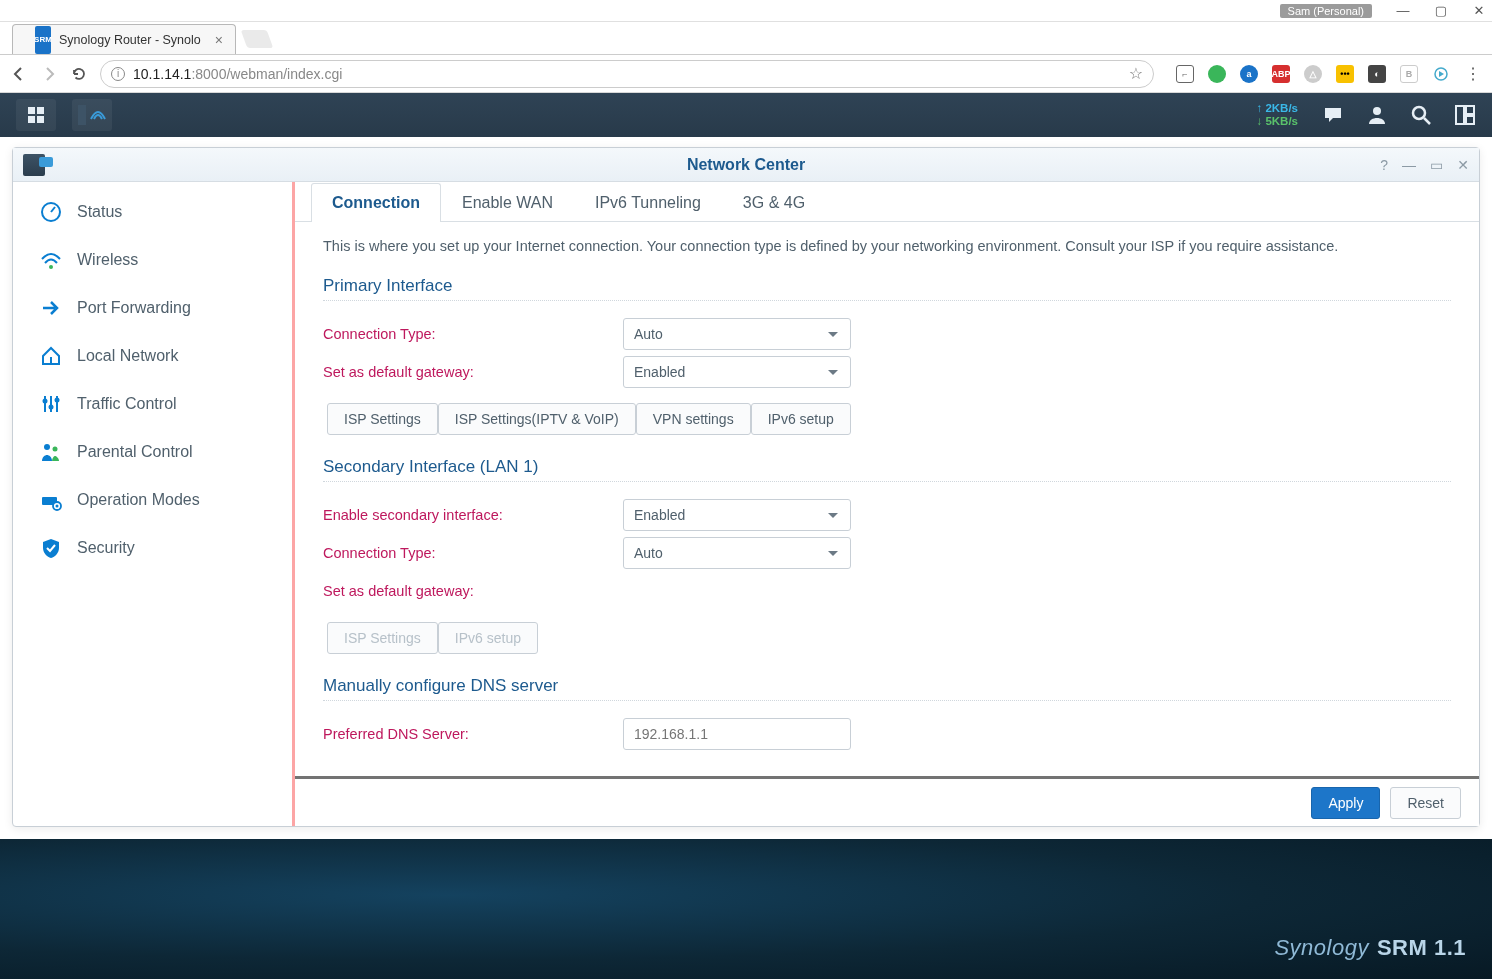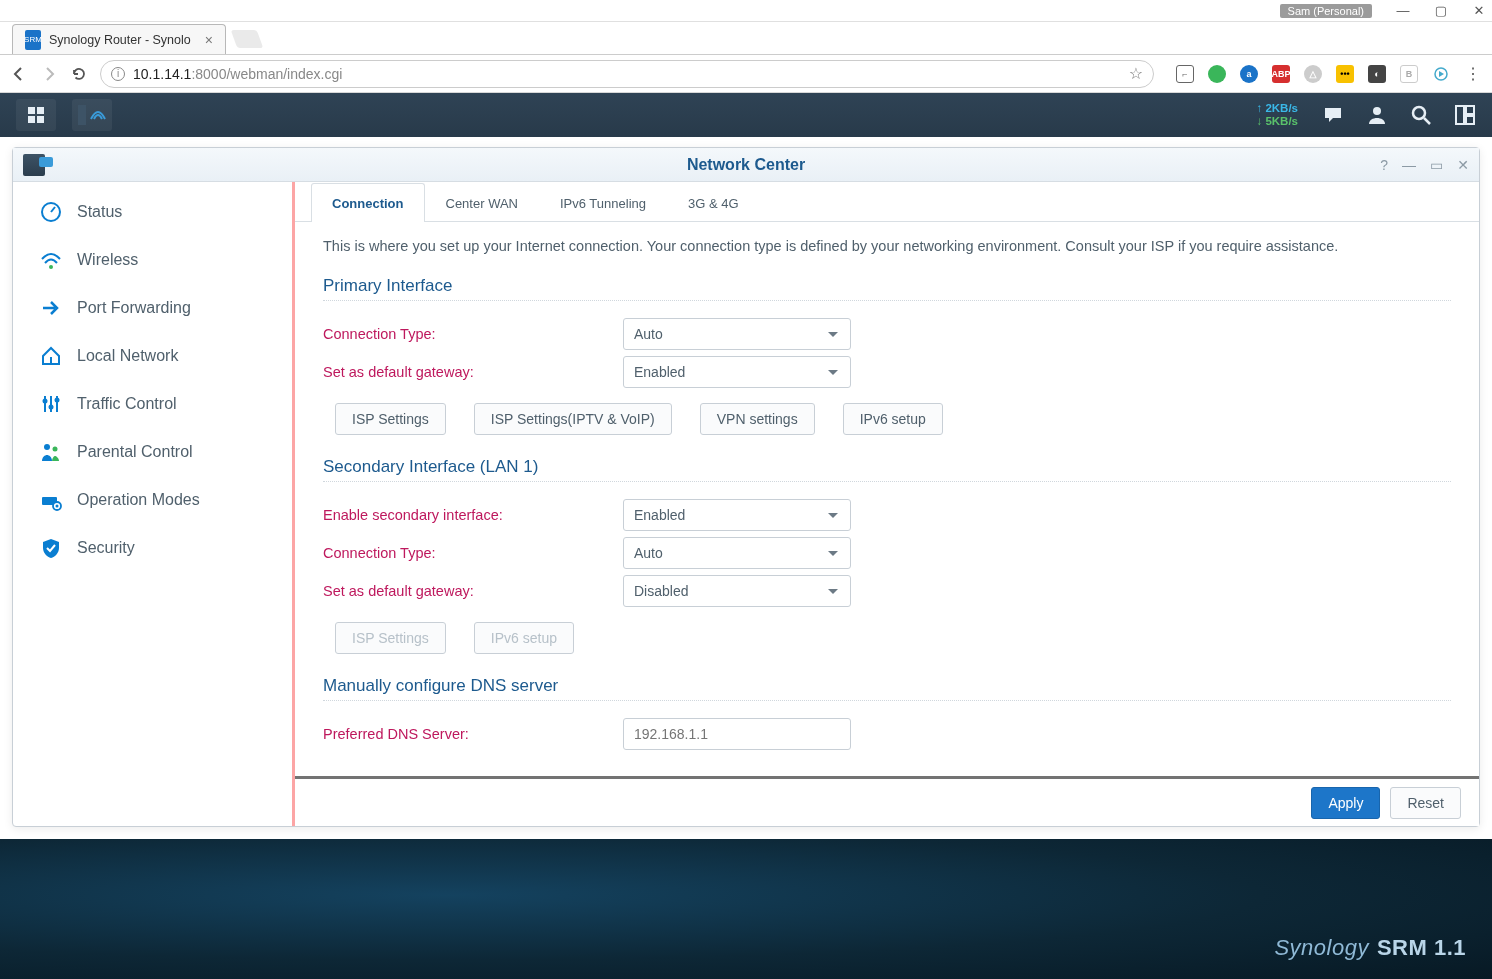--- a/index.html
+++ b/index.html
@@ -6,21 +6,21 @@
 body { width: 1492px; height: 979px; overflow: hidden; background: #fff; }
 
 
 .titlebar { height: 22px; background: #fff; border-bottom: 1px solid #e0e0e0; display: flex; justify-content: flex-end; align-items: center; padding-right: 6px; gap: 24px; }
 .titlebar .profile-badge { background: #9b9b9b; color: #fff; font-size: 11px; padding: 1px 8px; border-radius: 2px; }
 .titlebar .win-btn { width: 14px; height: 14px; display: flex; align-items: center; justify-content: center; color: #555; font-size: 13px; }
 
 
 .tabs-row { height: 33px; background: #fff; border-bottom: 1px solid #ccc; display: flex; align-items: flex-end; padding-left: 12px; }
 .browser-tab { height: 30px; padding: 0 12px; display: flex; align-items: center; gap: 8px; border: 1px solid #b8b8b8; border-bottom: none; border-radius: 4px 4px 0 0; background: #f7f7f7; font-size: 12.5px; color: #333; }
-.browser-tab .favicon { width: 16px; height: 20px; background: #1a73c8; color: #fff; font-size: 8px; font-weight: normal; display: flex; align-items: center; justify-content: center; border-radius: 2px; }
+.browser-tab .favicon { width: 16px; height: 28px; background: #1a73c8; color: #fff; font-size: 8px; font-weight: bold; display: flex; align-items: center; justify-content: center; border-radius: 2px; margin-left: 10px; }
 .browser-tab .close-x { color: #777; font-size: 14px; margin-left: 6px; }
 .new-tab { width: 26px; height: 18px; margin-left: 8px; margin-bottom: 6px; background: #eaeaea; border-radius: 3px; transform: skewX(20deg); }
 
 
 .addr-row { height: 38px; background: #fff; border-bottom: 1px solid #d8d8d8; display: flex; align-items: center; padding: 0 10px; gap: 12px; }
 .nav-btn { width: 18px; height: 18px; color: #555; display:flex; align-items:center; justify-content:center; }
 .nav-btn.disabled { color: #bbb; }
 .addr-input { flex: 1; height: 28px; border: 1px solid #ccc; border-radius: 14px; display: flex; align-items: center; padding: 0 10px; font-size: 14px; color: #222; }
 .addr-input .info-icon { width:14px; height:14px; border:1.5px solid #888; border-radius:50%; display:flex; align-items:center; justify-content:center; font-size:10px; color:#888; margin-right:8px; }
 .addr-input .host { color: #222; }
@@ -53,34 +53,34 @@
 
 
 .sidebar { width: 282px; border-right: 3px solid #fca5a5; padding: 6px 10px; overflow-y:auto; }
 .side-item { height: 48px; display:flex; align-items:center; gap: 14px; padding: 0 16px; border-radius:4px; color:#50606c; font-size:16px; cursor:pointer; }
 .side-item.active { background:#cde7f9; color:#1d5a8e; }
 .side-item .ic { width:24px; height:24px; color:#0a7ed1; display:flex; align-items:center; justify-content:center; }
 
 
 .content { flex:1; position:relative; display:flex; flex-direction:column; }
 .ctabs { height: 40px; border-bottom:1px solid #d9dfe4; display:flex; padding-left: 16px; }
-.ctab { padding: 0 20px; display:flex; align-items:center; font-size:13px; color:#50606c; border:1px solid transparent; border-bottom:none; position:relative; top:1px; cursor:pointer; }
+.ctab { padding: 0 20px; display:flex; align-items:center; font-size:16px; color:#50606c; border:1px solid transparent; border-bottom:none; position:relative; top:1px; cursor:pointer; }
 .ctab.active { border-color:#d9dfe4; background:#fff; color:#1d5a8e; font-weight:600; border-radius:3px 3px 0 0; }
 
 .content-scroll { position:absolute; top:40px; left:0; right:0; bottom:50px; overflow-y:auto; padding: 14px 28px 10px 28px; }
 .content-scroll::-webkit-scrollbar{width:10px;} .content-scroll::-webkit-scrollbar-thumb{background:#c3cdd5; border-radius:5px;}
 
 .intro { color:#50606c; font-size:14.5px; line-height:1.5; margin-bottom:18px; }
 .section-h { color:#1d5a8e; font-size:17px; font-weight:500; padding-bottom:4px; border-bottom:1px dotted #d0d7dd; margin: 10px 0 14px 0; }
 .form-row { display:flex; align-items:center; min-height:38px; }
 .form-row label { width:300px; color:#be185d; font-size:14.5px; }
 .sel { width: 228px; height:32px; border:1px solid #c8cfd6; border-radius:3px; background:#fff; display:flex; align-items:center; padding:0 10px; color:#50606c; font-size:14px; position:relative; }
 .sel::after { content:''; position:absolute; right:12px; top:13px; border:5px solid transparent; border-top-color:#6c7a85; }
 .txt { width: 228px; height:32px; border:1px solid #c8cfd6; border-radius:3px; background:#fff; padding:0 10px; color:#9aa5ad; font-size:14px; }
-.btn-row { display:flex; gap:28px; margin:12px 0 22px 12px; }
+.btn-row { display:flex; gap:0; margin:12px 0 22px 4px; }
 .btn { height:32px; padding:0 16px; border:1px solid #c8cfd6; border-radius:3px; background:#fafbfc; color:#50606c; font-size:14px; display:flex; align-items:center; cursor:pointer; }
 .btn.disabled { color:#b7c1c9; cursor:default; }
 
 .footer-bar { position:absolute; left:0; right:0; bottom:0; height:50px; border-top:3px solid #737373; display:flex; align-items:center; justify-content:flex-end; gap:10px; padding:0 18px; background:#fff; }
 .btn.primary { background:#1d76c9; border-color:#1865ad; color:#fff; font-weight:500; }
 
 
 .desk-footer { position:absolute; bottom:0; left:0; right:0; height:140px; background: radial-gradient(ellipse at 30% 40%, #14425f 0%, #0d2736 55%, #071924 100%); z-index:-1; }
 .brand { position:absolute; right:26px; bottom:18px; color:#8fb9d6; font-size:22px; font-style:italic; font-weight:500; letter-spacing:0.5px; }
 .brand .srm { font-style:normal; font-weight:700; color:#b9d5e8; margin-left:8px; }
@@ -290,21 +290,21 @@
               <path d="M7 11l3 3 5-6" stroke="#fff" stroke-width="2" fill="none"></path>
             </svg>
           </span>
         <span>Security</span>
       </div>
     </div>
 
     <div class="content">
       <div class="ctabs">
         <div class="ctab active">Connection</div>
-        <div class="ctab">Center WAN</div>
+        <div class="ctab">Enable WAN</div>
         <div class="ctab">IPv6 Tunneling</div>
         <div class="ctab">3G &amp; 4G</div>
       </div>
 
       <div class="content-scroll">
         <div class="intro">This is where you set up your Internet connection. Your connection type is defined by your networking environment. Consult your ISP if you require assistance.</div>
 
         <div class="section-h">Primary Interface</div>
         <div class="form-row">
           <label>Connection Type:</label>
@@ -325,21 +325,20 @@
         <div class="form-row">
           <label>Enable secondary interface:</label>
           <div class="sel">Enabled</div>
         </div>
         <div class="form-row">
           <label>Connection Type:</label>
           <div class="sel">Auto</div>
         </div>
         <div class="form-row">
           <label>Set as default gateway:</label>
-          <div class="sel">Disabled</div>
         </div>
         <div class="btn-row">
           <div class="btn disabled">ISP Settings</div>
           <div class="btn disabled">IPv6 setup</div>
         </div>
 
         <div class="section-h">Manually configure DNS server</div>
         <div class="form-row">
           <label>Preferred DNS Server:</label>
           <input class="txt" type="text" placeholder="192.168.1.1" style="">

